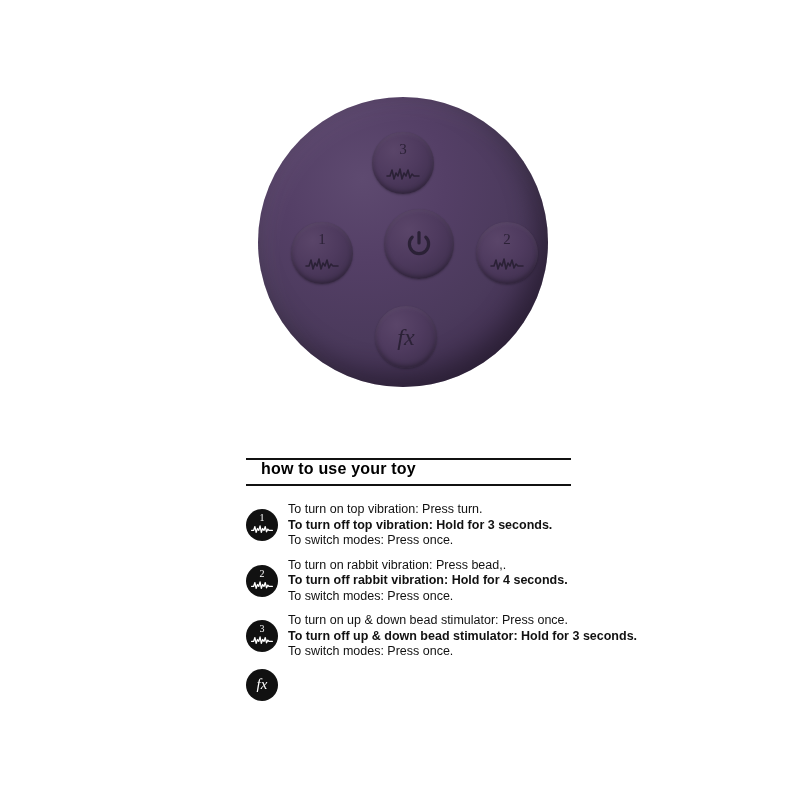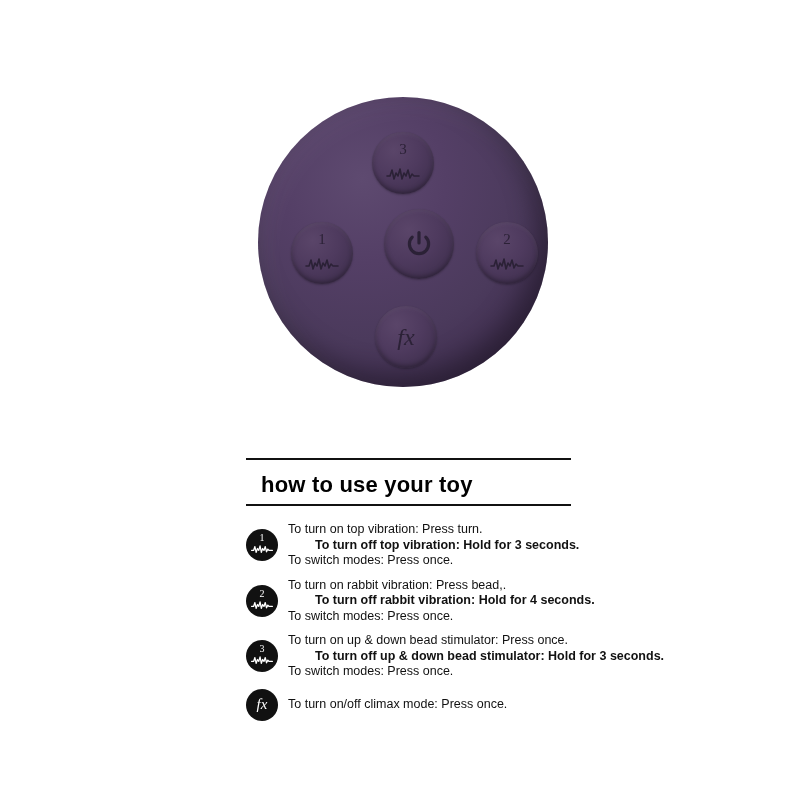--- a/index.html
+++ b/index.html
@@ -78,24 +78,24 @@
     position: absolute;
     left: 246px;
     top: 458px;
     width: 420px;
   }
   .title-rule {
     border-top: 2px solid #111;
     width: 325px;
   }
   .title {
-    font-size: 22px;
+    font-size: 16px;
     font-weight: bold;
     letter-spacing: 0.2px;
-    padding: 12px 0 6px 15px;
+    padding: 0 0 6px 15px;
     color: #000;
   }
   .title-rule-bottom {
     border-top: 2px solid #111;
     width: 325px;
     margin-bottom: 16px;
   }
 
   .row {
     display: flex;
@@ -132,21 +132,21 @@
   }
   .row-icon .wave-wrap-sm {
     position: absolute;
     bottom: 7px;
     left: 0; right: 0;
     display: flex;
     justify-content: center;
   }
   .lines { font-size: 12.5px; line-height: 15.5px; color: #111; }
   .lines div { white-space: nowrap; }
-  .lines .bold { font-weight: bold; margin-left: 27px; }
+  .lines .bold { font-weight: bold; }
 </style>
 </head>
 <body>
 
 <div class="device-area">
   <div class="device-disc"></div>
 
   <div class="btn" id="btn-3">
     <span class="num">3</span>
     <span class="wave-wrap">
@@ -239,17 +239,14 @@
       <div>To turn on up &amp; down bead stimulator: Press once.</div>
       <div class="bold">To turn off up &amp; down bead stimulator: Hold for 3 seconds.</div>
       <div>To switch modes: Press once.</div>
     </div>
   </div>
 
   <div class="row">
     <div class="row-icon">
       <span class="fx">fx</span>
     </div>
-    <div class="lines">
-      <div>To turn on/off climax mode: Press once.</div>
-    </div>
   </div>
 </div>
 
 </body></html>

